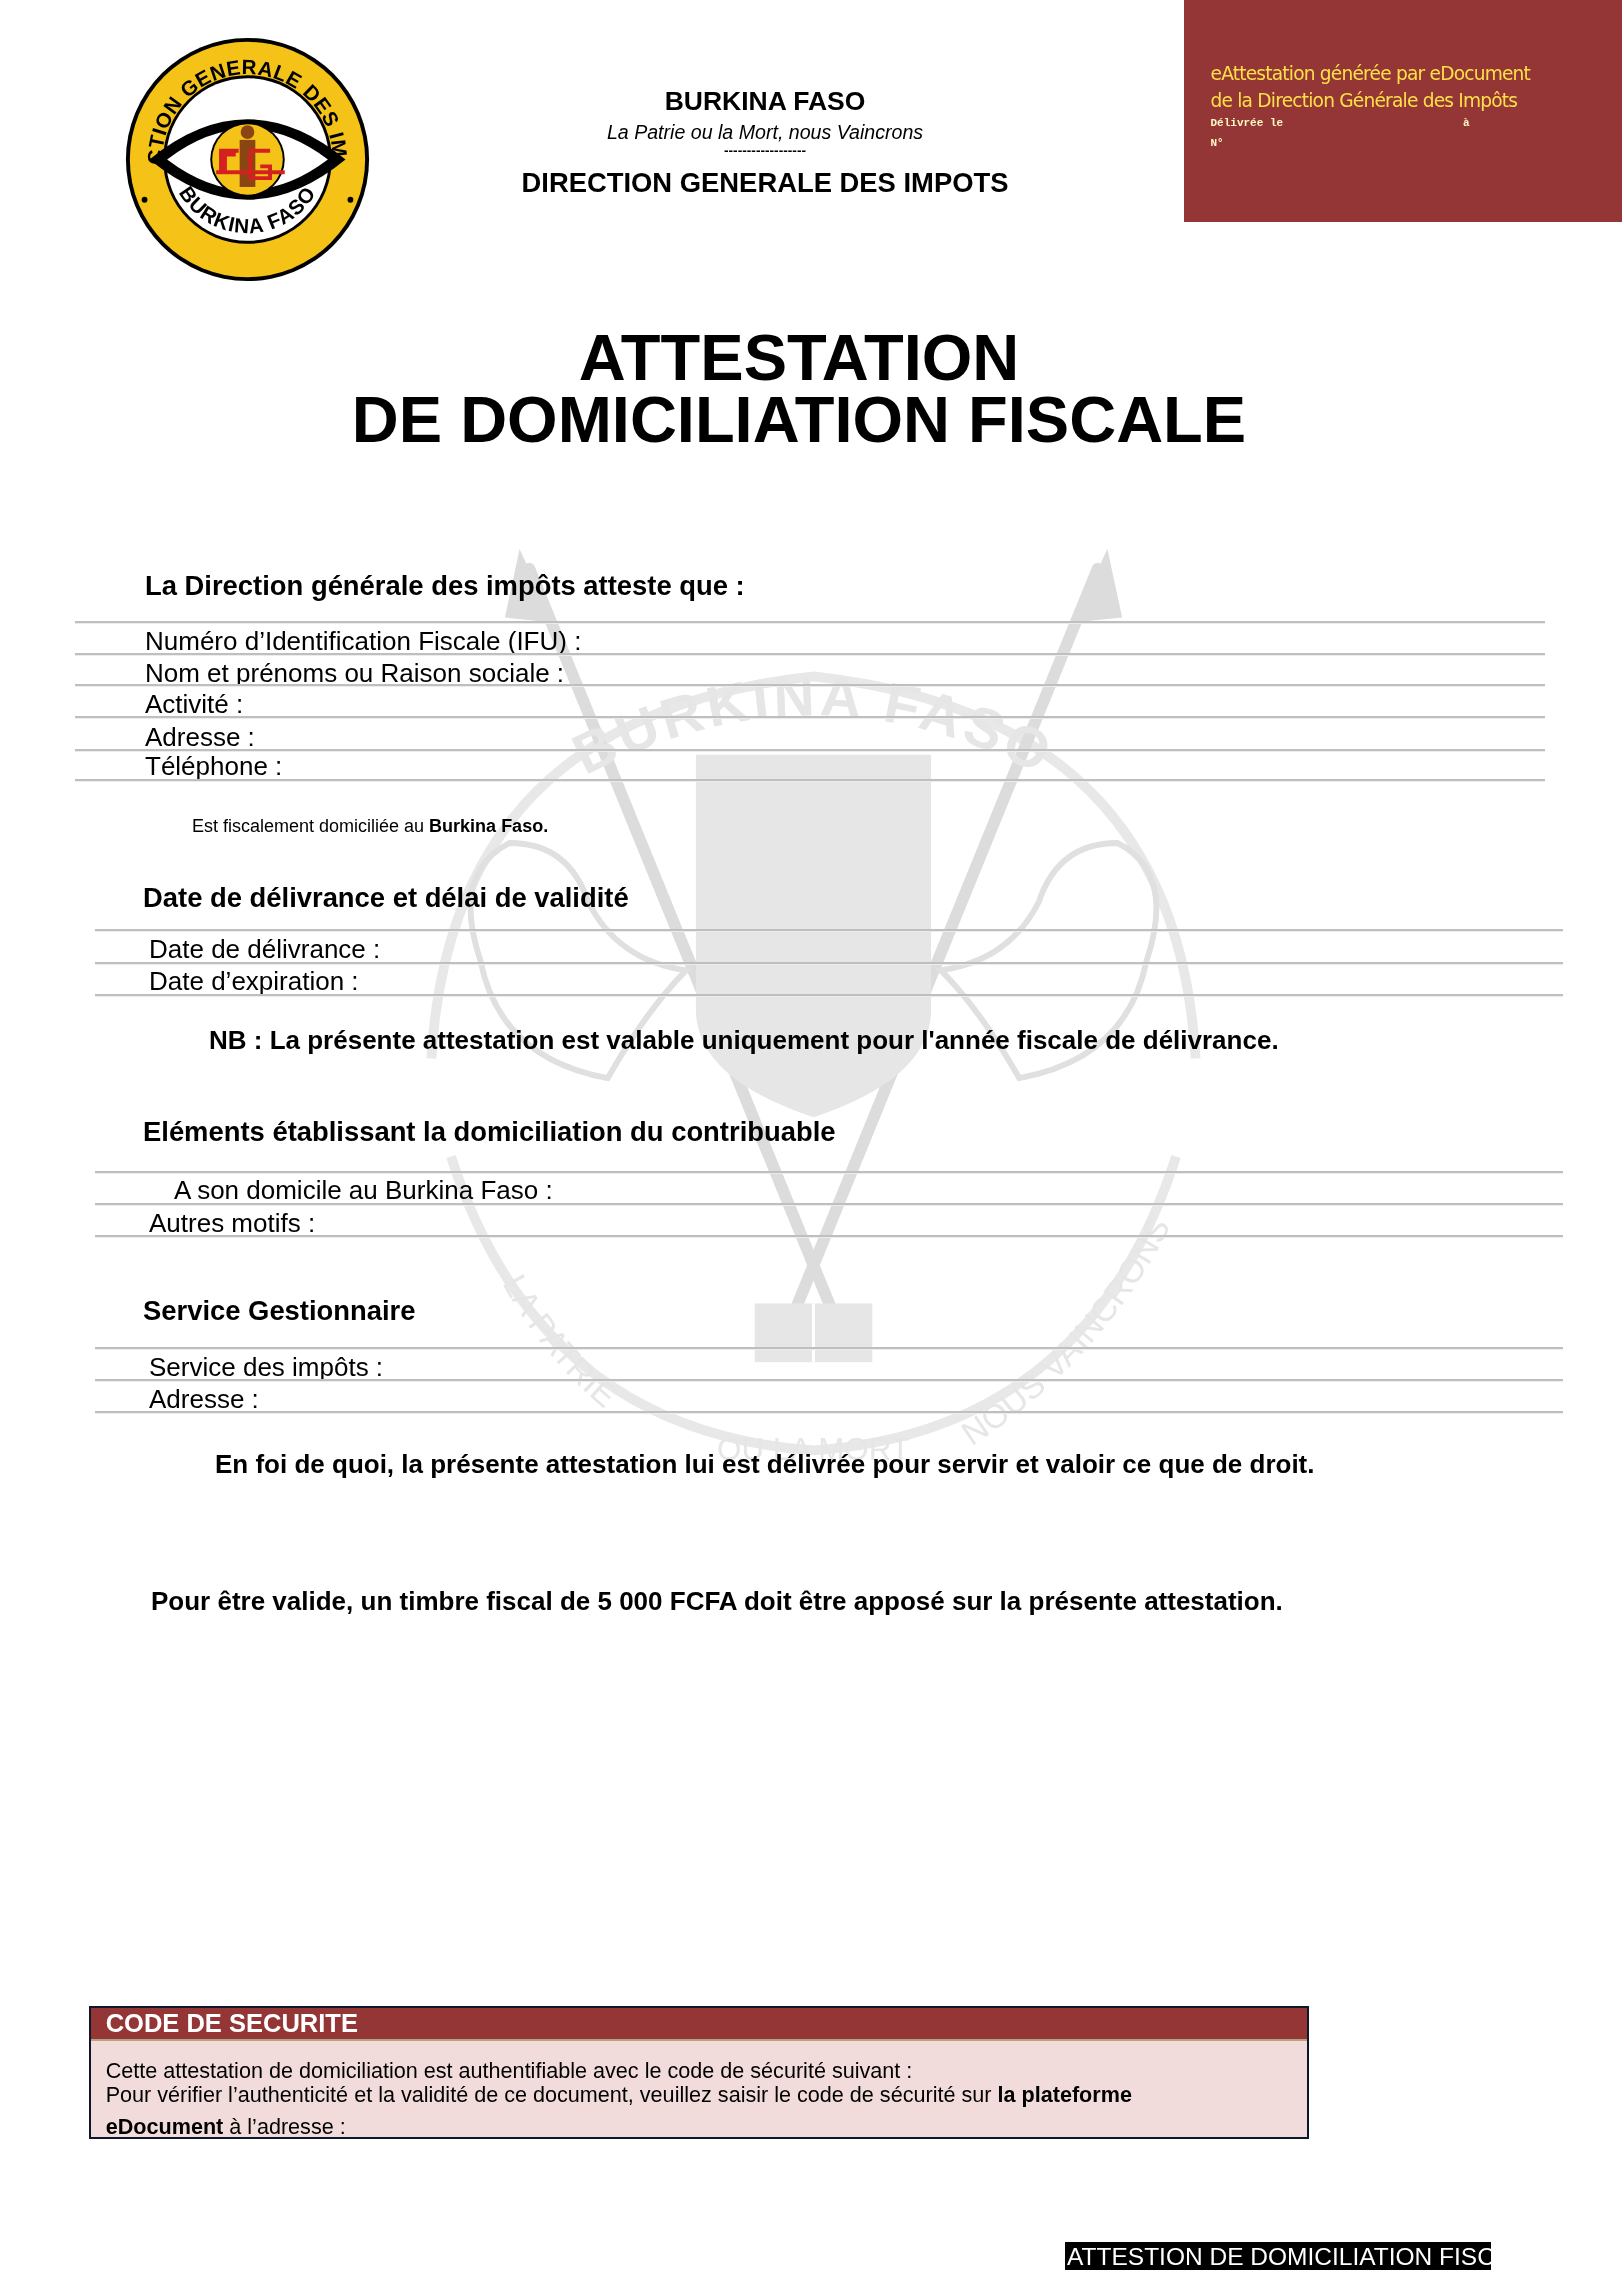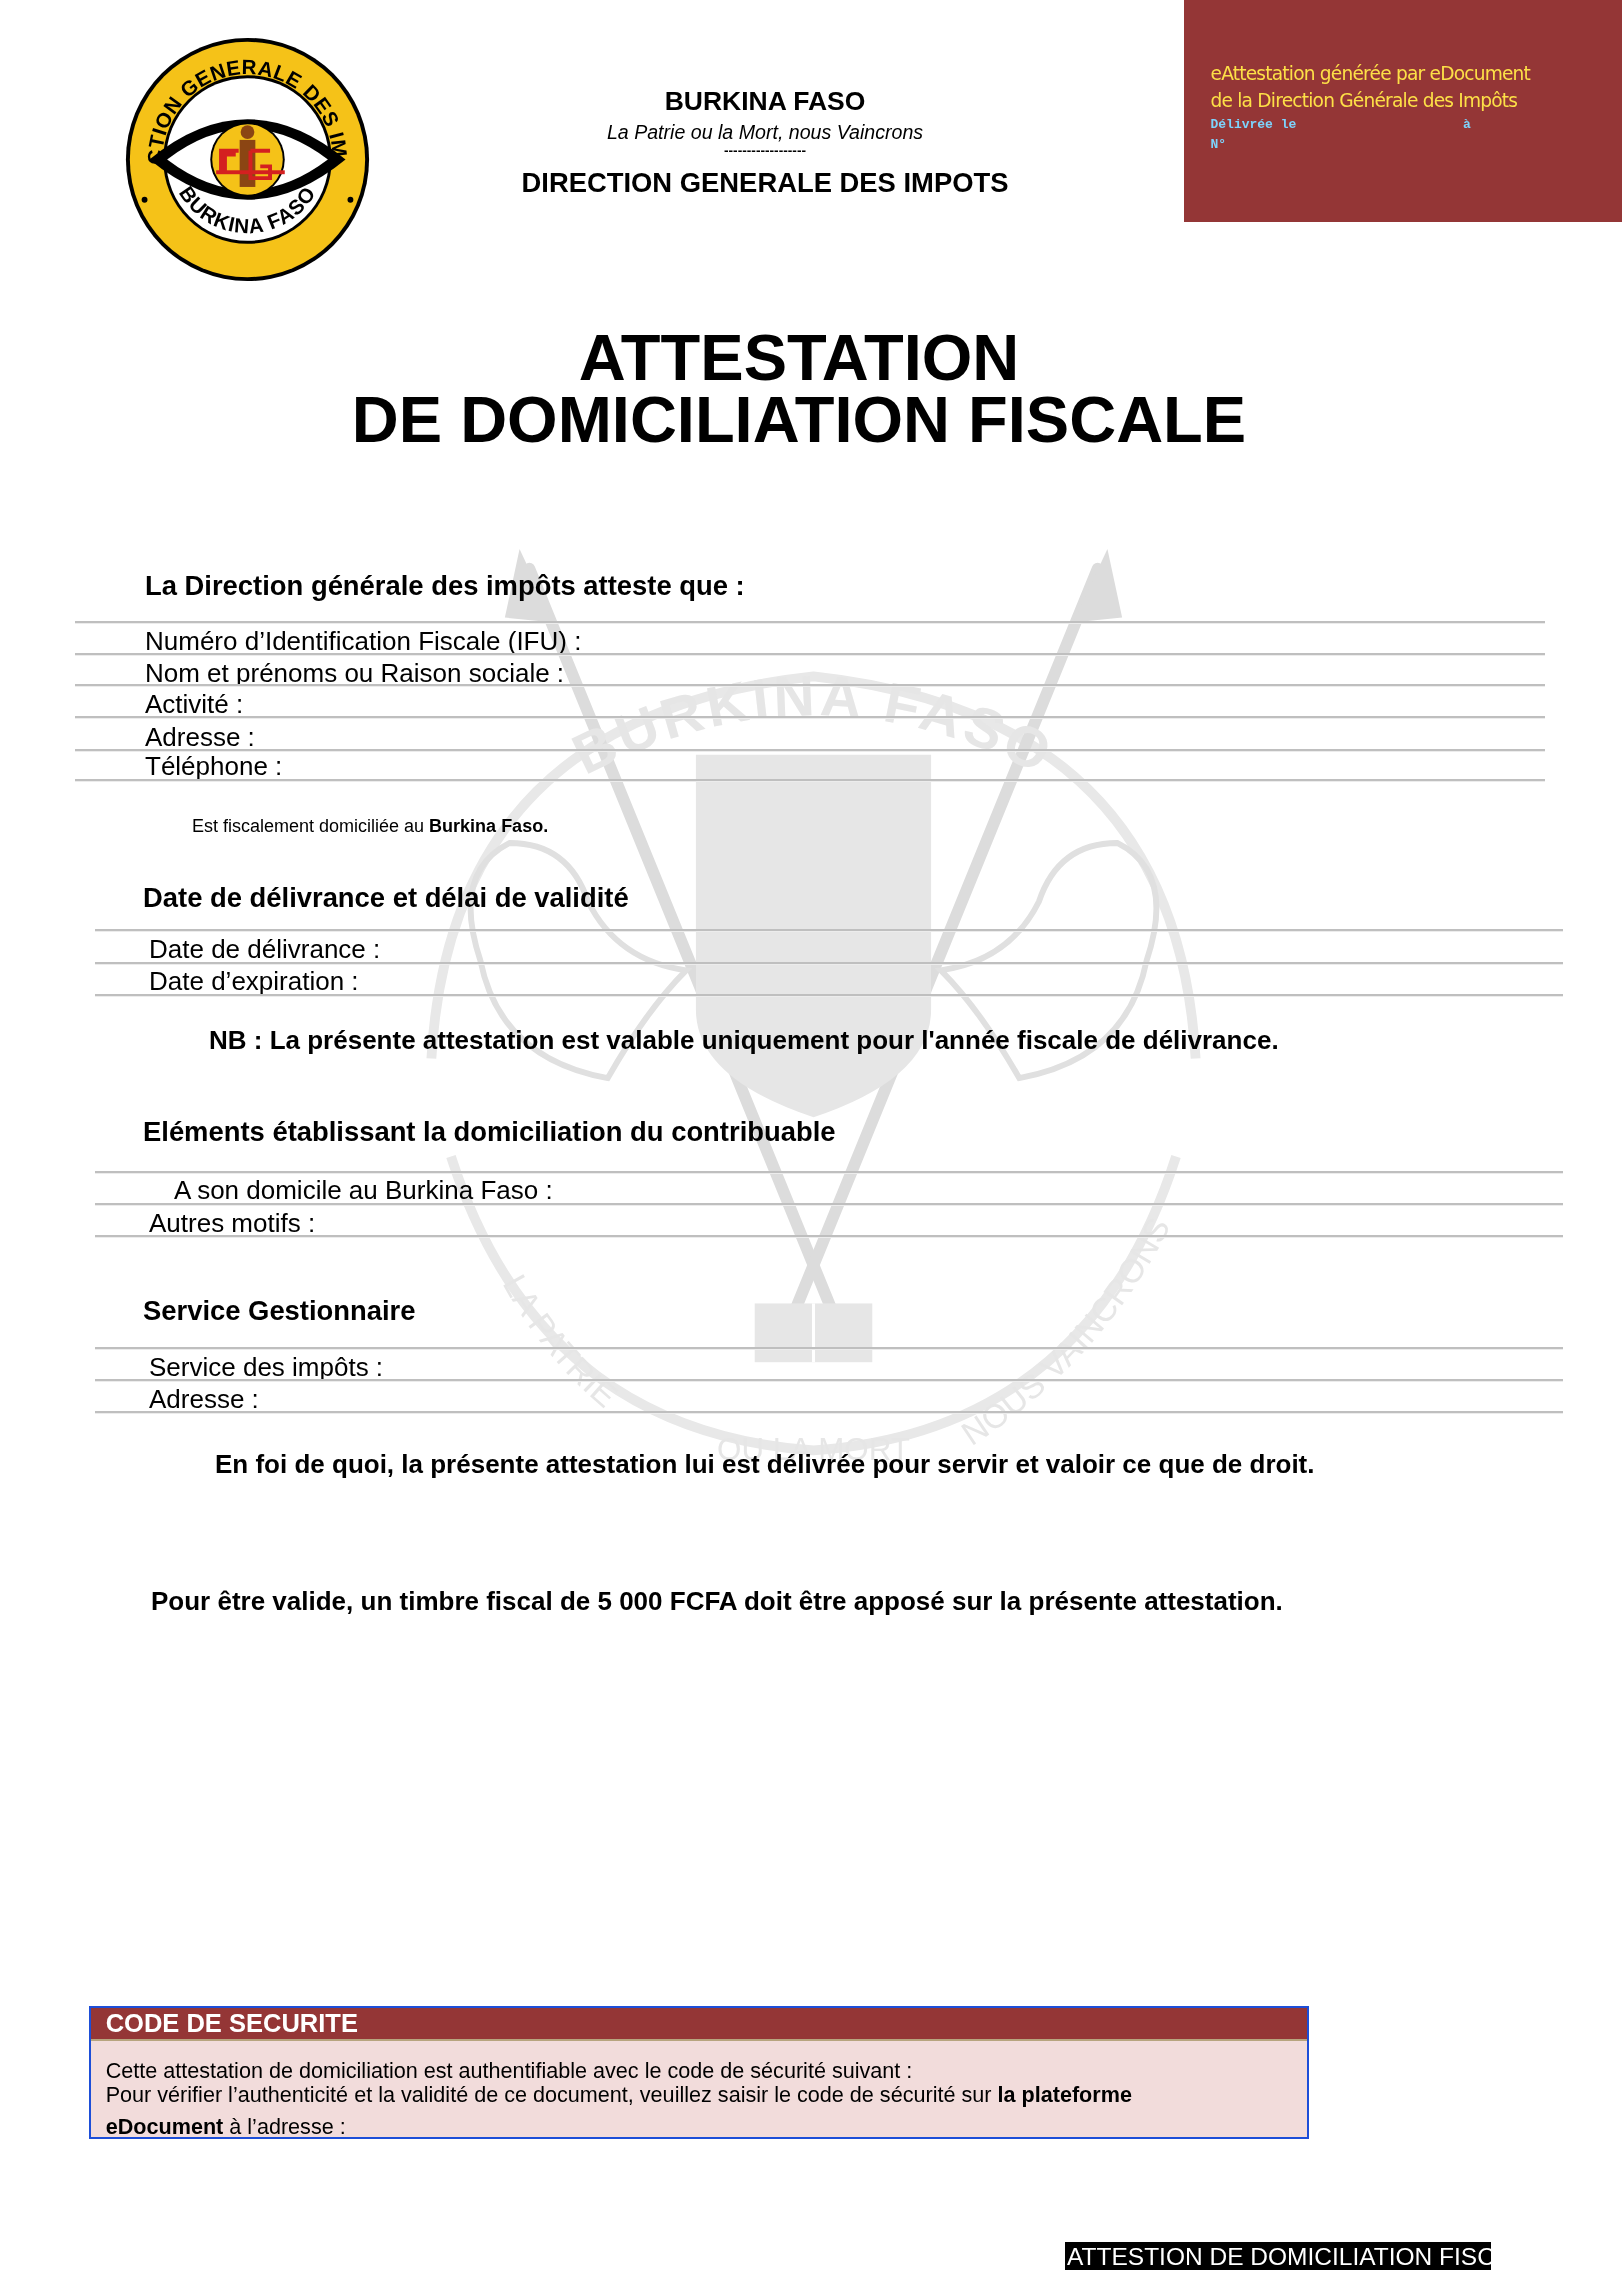--- a/index.html
+++ b/index.html
@@ -4,22 +4,22 @@
   <style>
     html, body { margin: 0; padding: 0; background: #ffffff; }
     body { width: 1622px; height: 2293px; position: relative; overflow: hidden;
            font-family: "Liberation Sans", "DejaVu Sans", sans-serif; color: #000; }
     .abs { position: absolute; }
 
     
     .edoc-box { left: 1184px; top: 0; width: 438px; height: 222px; background: #943636; }
     .edoc-line { position: absolute; left: 26.5px; color: #fde047; font-family: "DejaVu Sans", sans-serif;
                  font-size: 18.6px; letter-spacing: -0.8px; white-space: nowrap; }
-    .edoc-yellow { position: absolute; left: 26.5px; color: #7dd3fc; font-family: "Liberation Mono", monospace;
-                   font-weight: bold; font-size: 13px; white-space: pre; }
+    .edoc-yellow { position: absolute; left: 26.5px; color: #fef9c3; font-family: "Liberation Mono", monospace;
+                   font-weight: bold; font-size: 11px; white-space: pre; }
 
     
     .logo { left: 123px; top: 35px; width: 249px; height: 249px; }
 
     
     .hdr { left: 461px; width: 608px; text-align: center; white-space: nowrap; }
     .hdr-country { top: 86px; font-size: 26.5px; font-weight: bold; }
     .hdr-motto { top: 121px; font-size: 19.6px; font-style: italic; }
     .hdr-sep { top: 143px; font-size: 13.7px; font-weight: bold; letter-spacing: 0px; }
     .hdr-dept { top: 167px; font-size: 27.4px; font-weight: bold; }
@@ -33,21 +33,21 @@
     .watermark { left: 392px; top: 549px; width: 843px; height: 921px; opacity: 1; }
 
     
     .heading { font-weight: bold; font-size: 27.4px; white-space: nowrap; }
     .rule { position: absolute; height: 2px; background: #bfbfbf; box-shadow: 0 1px 0 #ececec; }
     .row-label { position: absolute; font-size: 26px; white-space: nowrap; }
     .statement { font-size: 18px; white-space: nowrap; margin-left: 48px; }
     .bold-statement { font-size: 26px; font-weight: bold; white-space: nowrap; }
 
     
-    .sec-box { left: 89px; top: 2006px; width: 1220px; height: 133px; border: 2px solid #1d4ed8;
+    .sec-box { left: 89px; top: 2006px; width: 1220px; height: 133px; border: 2px solid #0f172a;
                background: #f2dcdb; box-sizing: border-box; }
     .sec-head { position: absolute; left: 0; top: 0; right: 0; height: 31px; background: #943636;
                 border-bottom: 2px solid #b7a47e; color: #fff; font-weight: bold; font-size: 25.5px;
                 padding-left: 14.7px; line-height: 31px; }
     .sec-text { position: absolute; left: 14.7px; font-size: 21.6px; white-space: nowrap; }
 
     
     .footer-label { left: 1065px; top: 2242px; height: 28px; padding: 0 0 0 2px; background: #000; color: #fff;
                     font-size: 24.5px; line-height: 29px; white-space: nowrap; width: 424px; }
   </style>

